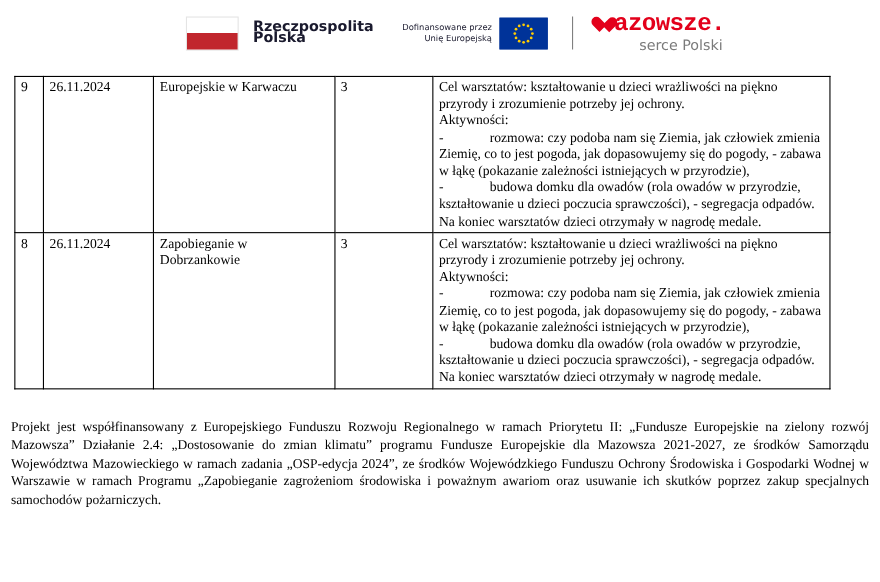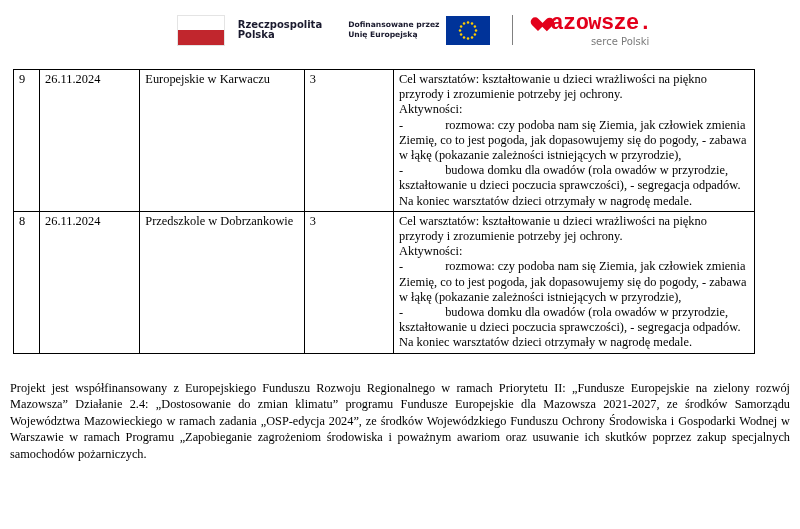--- a/index.html
+++ b/index.html
@@ -65,43 +65,43 @@
     background: #ffffff;
   }
   .pl-flag .red {
     position: absolute;
     left: 0; right: 0; bottom: 0;
     height: 50%;
     background: #c1262d;
   }
   .pl-label {
     font-family: "DejaVu Sans", sans-serif;
-    font-size: 10px;
+    font-size: 13px;
     line-height: 10px;
     color: #1a1a2e;
     margin-left: 13px;
     white-space: pre-line;
     font-weight: 600;
   }
 
   
   .eu-logo {
     display: flex;
     align-items: center;
     margin-left: 26px;
   }
   .eu-label {
     font-family: "DejaVu Sans", sans-serif;
     font-size: 7.6px;
     line-height: 10px;
     color: #1a1a2e;
     margin-right: 7px;
     white-space: pre-line;
-    text-align: left;
-    font-weight: 700;
+    text-align: right;
+    font-weight: 400;
   }
   .eu-flag {
     width: 44px;
     height: 29px;
     background: #003399;
     position: relative;
     flex: 0 0 auto;
   }
 
   .divider {
@@ -155,21 +155,21 @@
   .mz-text {
     font-family: Liberation Mono, monospace;
     font-size: 22px;
     font-weight: bold;
     letter-spacing: -0.6px;
     color: #E3001B;
     line-height: 22px;
   }
   .mz-tag {
     font-family: "DejaVu Sans", sans-serif;
-    font-size: 10px;
+    font-size: 13px;
     color: #7a7a7a;
     margin-top: 1px;
     margin-right: 2px;
   }
 
   
   .doc-table {
     border-collapse: collapse;
     table-layout: fixed;
     margin: 9px 0 0 13px;
@@ -274,21 +274,21 @@
         <span class="desc-line">Cel warsztatów: kształtowanie u dzieci wrażliwości na piękno przyrody i zrozumienie potrzeby jej ochrony.</span>
         <span class="desc-line">Aktywności:</span>
         <span class="desc-dash"><span>-</span><span class="dash-gap"></span><span>rozmowa: czy podoba nam się Ziemia, jak człowiek zmienia Ziemię, co to jest pogoda, jak dopasowujemy się do pogody, - zabawa w łąkę (pokazanie zależności istniejących w przyrodzie),</span></span>
         <span class="desc-dash"><span>-</span><span class="dash-gap"></span><span>budowa domku dla owadów (rola owadów w przyrodzie, kształtowanie u dzieci poczucia sprawczości),  - segregacja odpadów.</span></span>
         <span class="desc-line">Na koniec warsztatów dzieci otrzymały w nagrodę medale.</span>
       </td>
     </tr>
     <tr>
       <td>8</td>
       <td>26.11.2024</td>
-      <td>Przedszkole w Dobrzankowie</td>
+      <td>Zapobieganie w Dobrzankowie</td>
       <td>3</td>
       <td>
         <span class="desc-line">Cel warsztatów: kształtowanie u dzieci wrażliwości na piękno przyrody i zrozumienie potrzeby jej ochrony.</span>
         <span class="desc-line">Aktywności:</span>
         <span class="desc-dash"><span>-</span><span class="dash-gap"></span><span>rozmowa: czy podoba nam się Ziemia, jak człowiek zmienia Ziemię, co to jest pogoda, jak dopasowujemy się do pogody, - zabawa w łąkę (pokazanie zależności istniejących w przyrodzie),</span></span>
         <span class="desc-dash"><span>-</span><span class="dash-gap"></span><span>budowa domku dla owadów (rola owadów w przyrodzie, kształtowanie u dzieci poczucia sprawczości),  - segregacja odpadów.</span></span>
         <span class="desc-line">Na koniec warsztatów dzieci otrzymały w nagrodę medale.</span>
       </td>
     </tr>
   </tbody>

